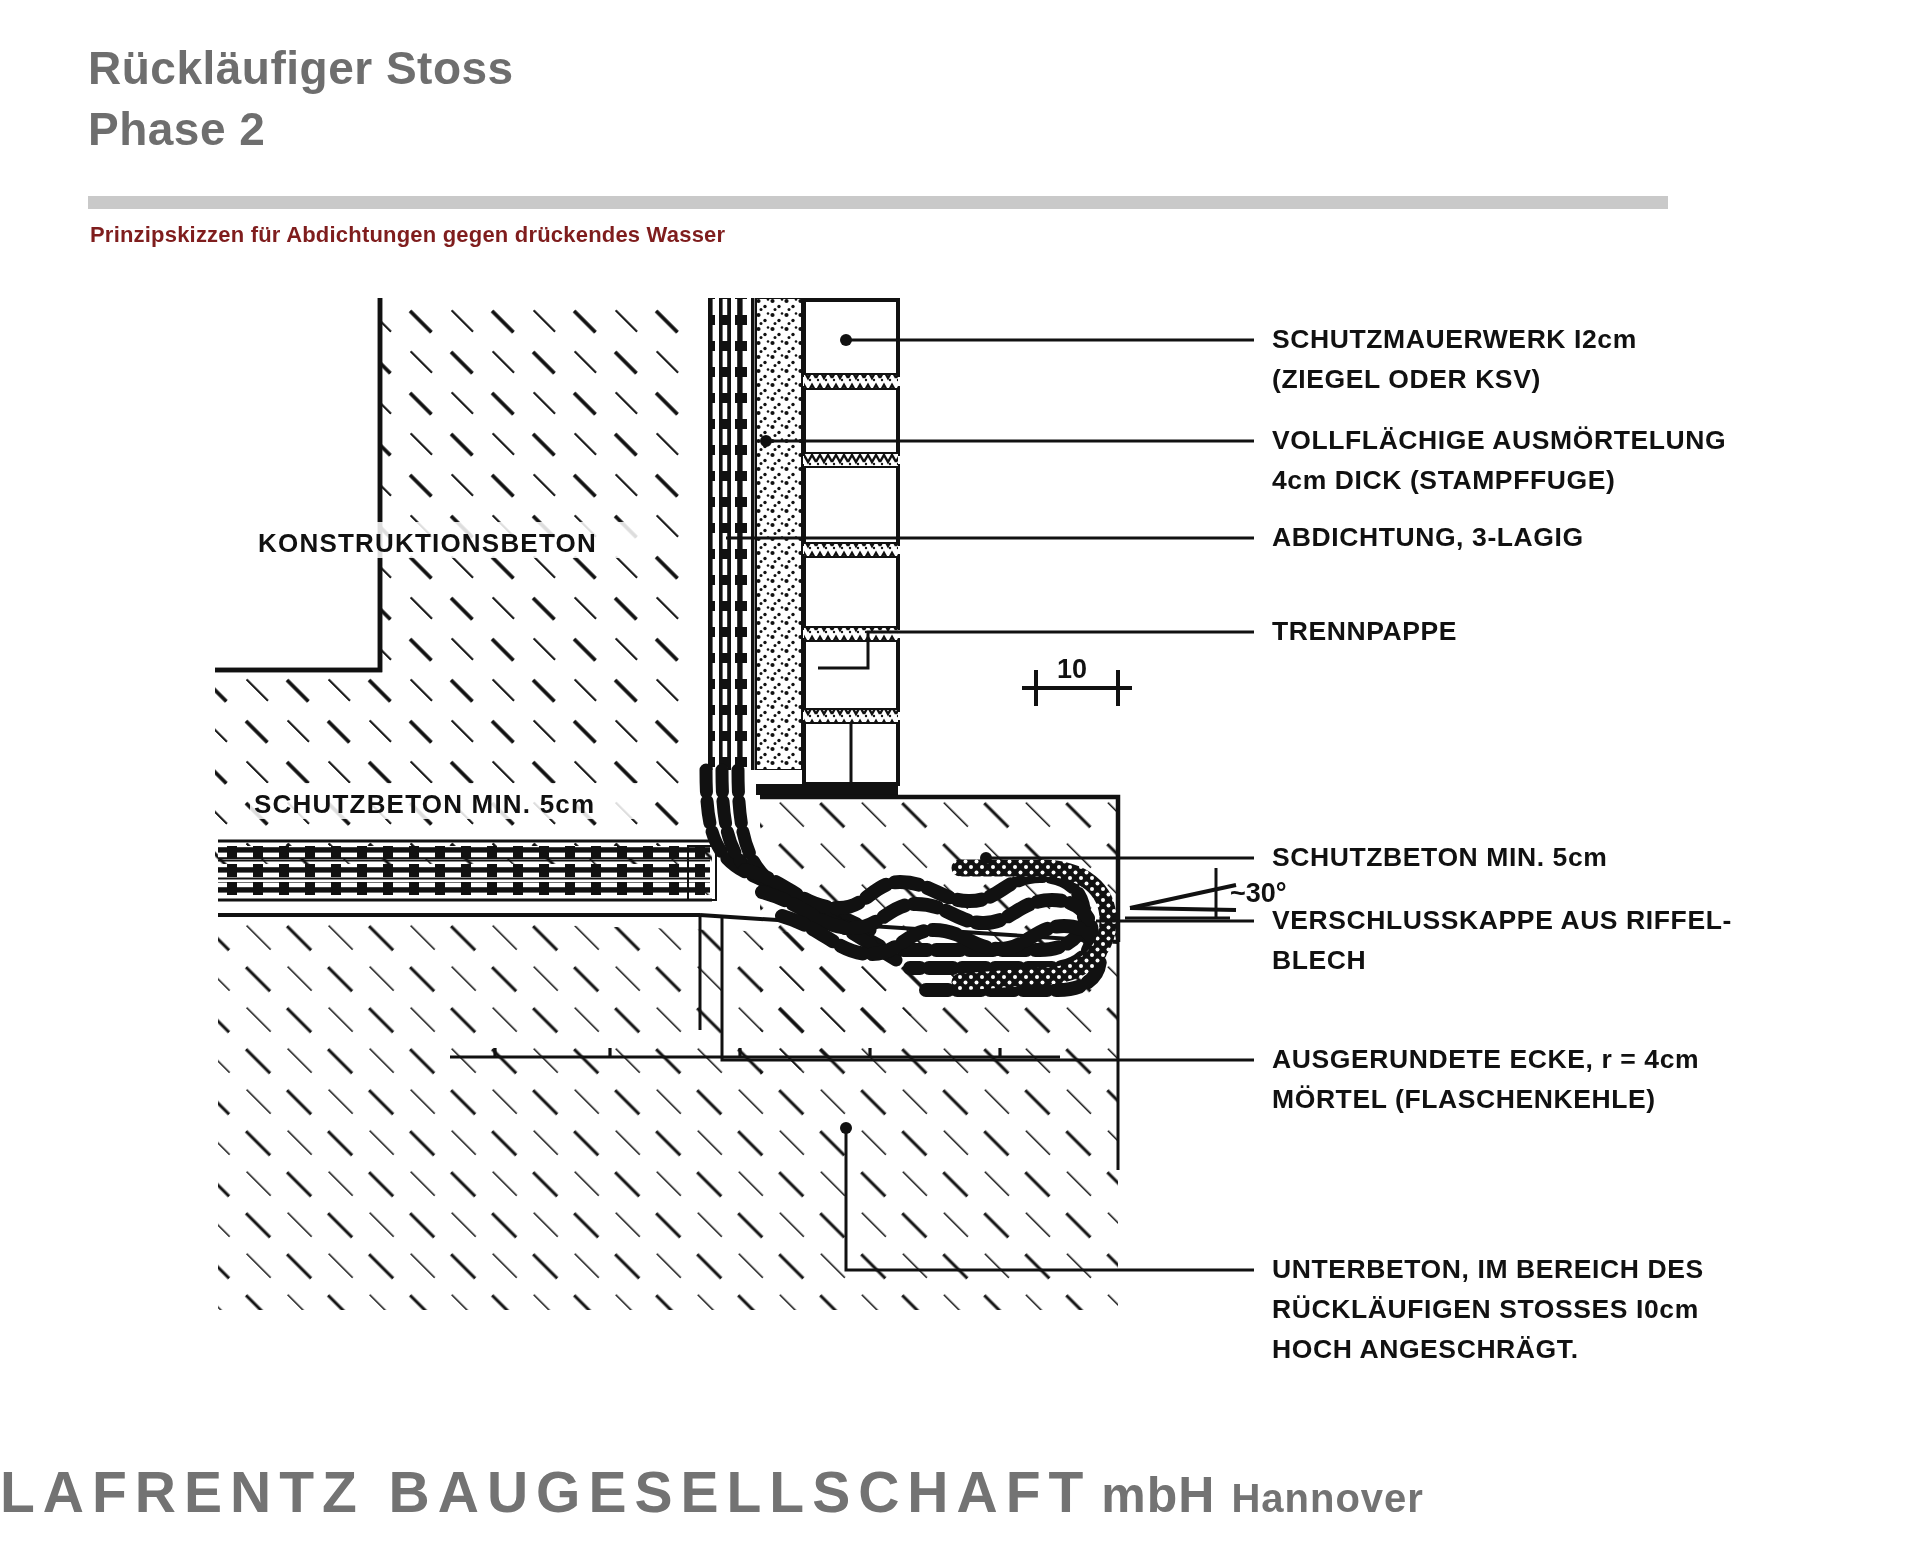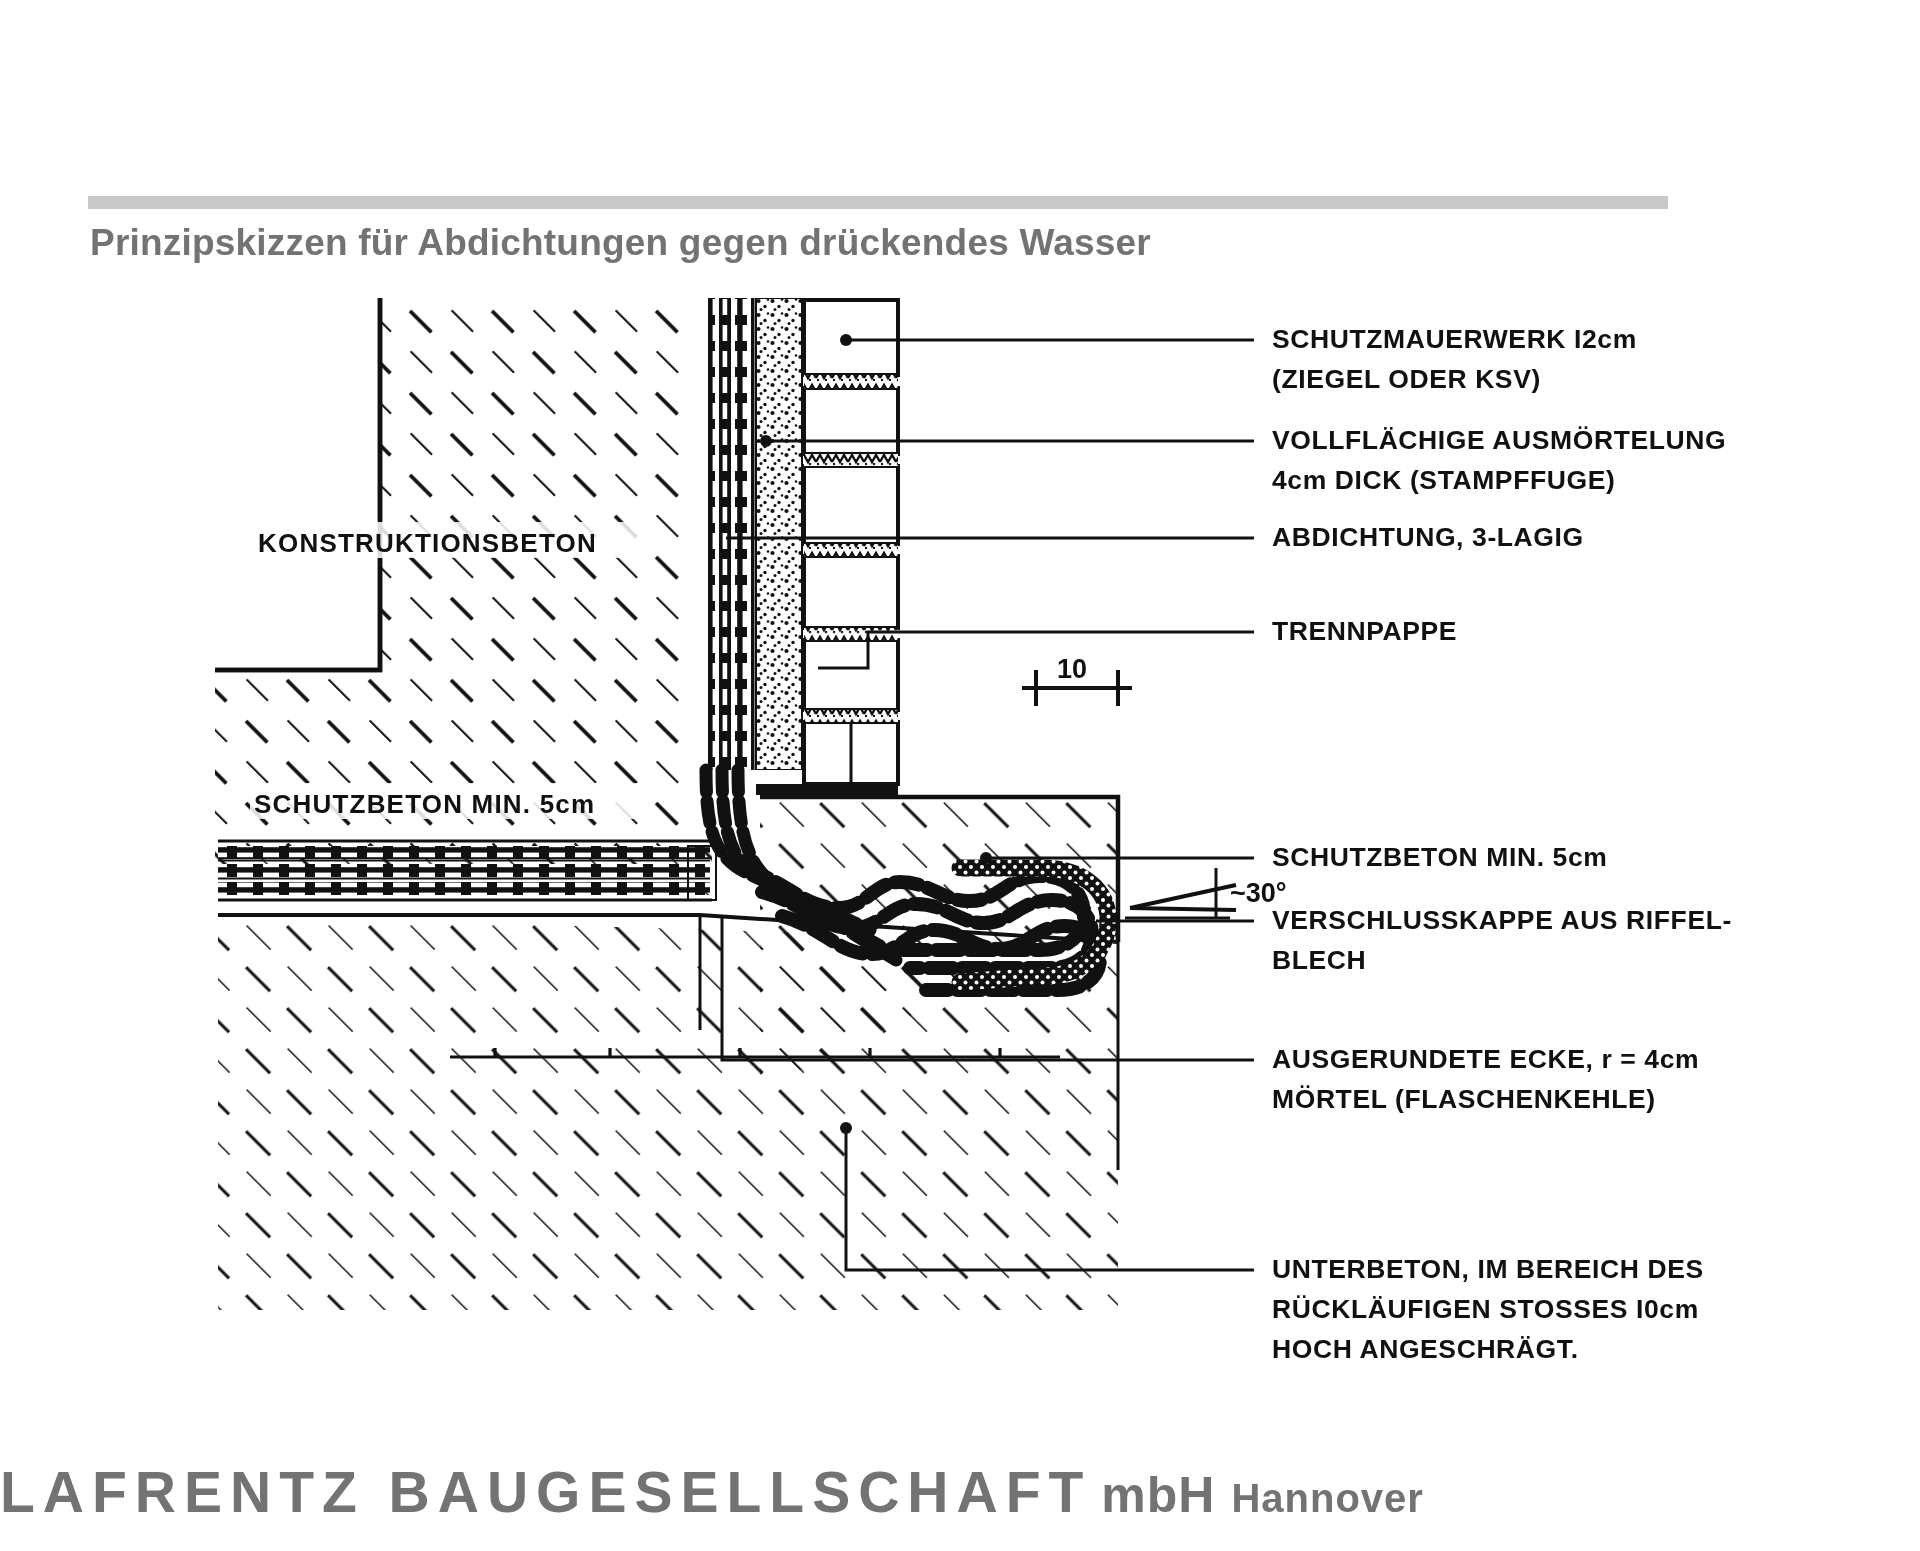--- a/index.html
+++ b/index.html
@@ -41,23 +41,23 @@
     left: 88px;
     top: 196px;
     width: 1580px;
     height: 13px;
     background: #c9c9c9;
   }
   #subtitle {
     position: absolute;
     left: 90px;
     top: 222px;
-    font-size: 37px;
-    font-weight: bold;
-    color: #737373;
+    font-size: 22px;
+    font-weight: bold;
+    color: #7f1d1d;
     letter-spacing: 0.2px;
     white-space: nowrap;
   }
 
   
   #logo {
     position: absolute;
     right: 50px;
     top: 18px;
     width: 196px;
@@ -157,20 +157,24 @@
     font-size: 27px;
     font-weight: bold;
     fill: #111111;
   }
 </style>
 </head>
 <body>
 
 <div id="header">
 
+  <div id="title-block">
+    <div class="title-line">Rückläufiger Stoss</div>
+    <div class="title-line">Phase 2</div>
+  </div>
 
   <div id="title-rule"></div>
 
   <div id="subtitle">Prinzipskizzen für Abdichtungen gegen drückendes Wasser</div>
 
 
 </div>
 
 <div id="drawing">
 <svg width="1920" height="1160" viewBox="0 0 1920 1160" xmlns="http://www.w3.org/2000/svg">

